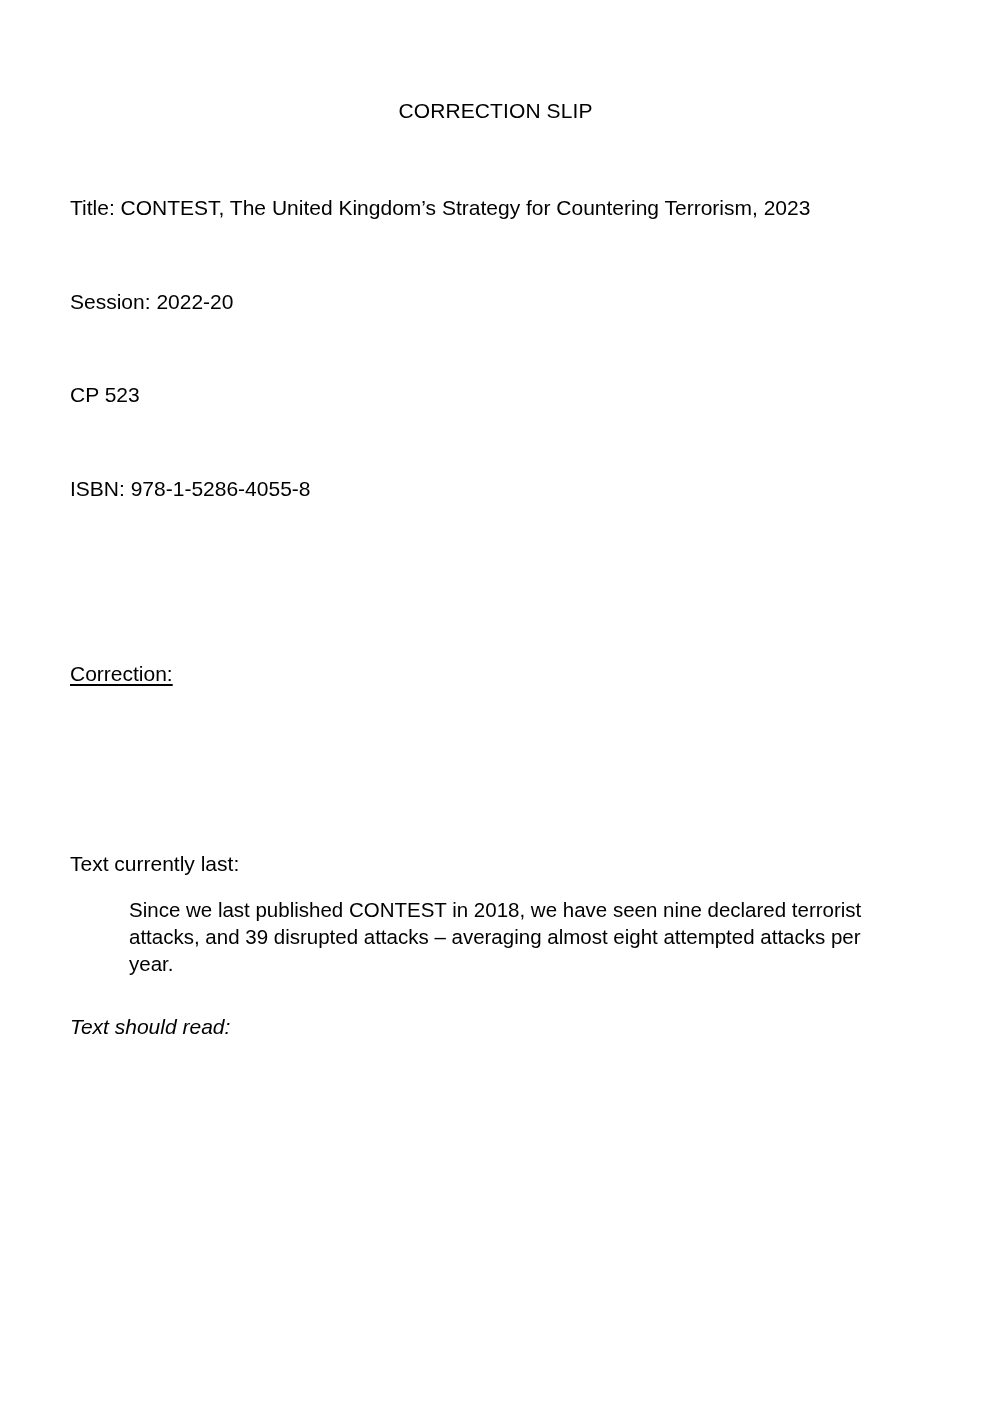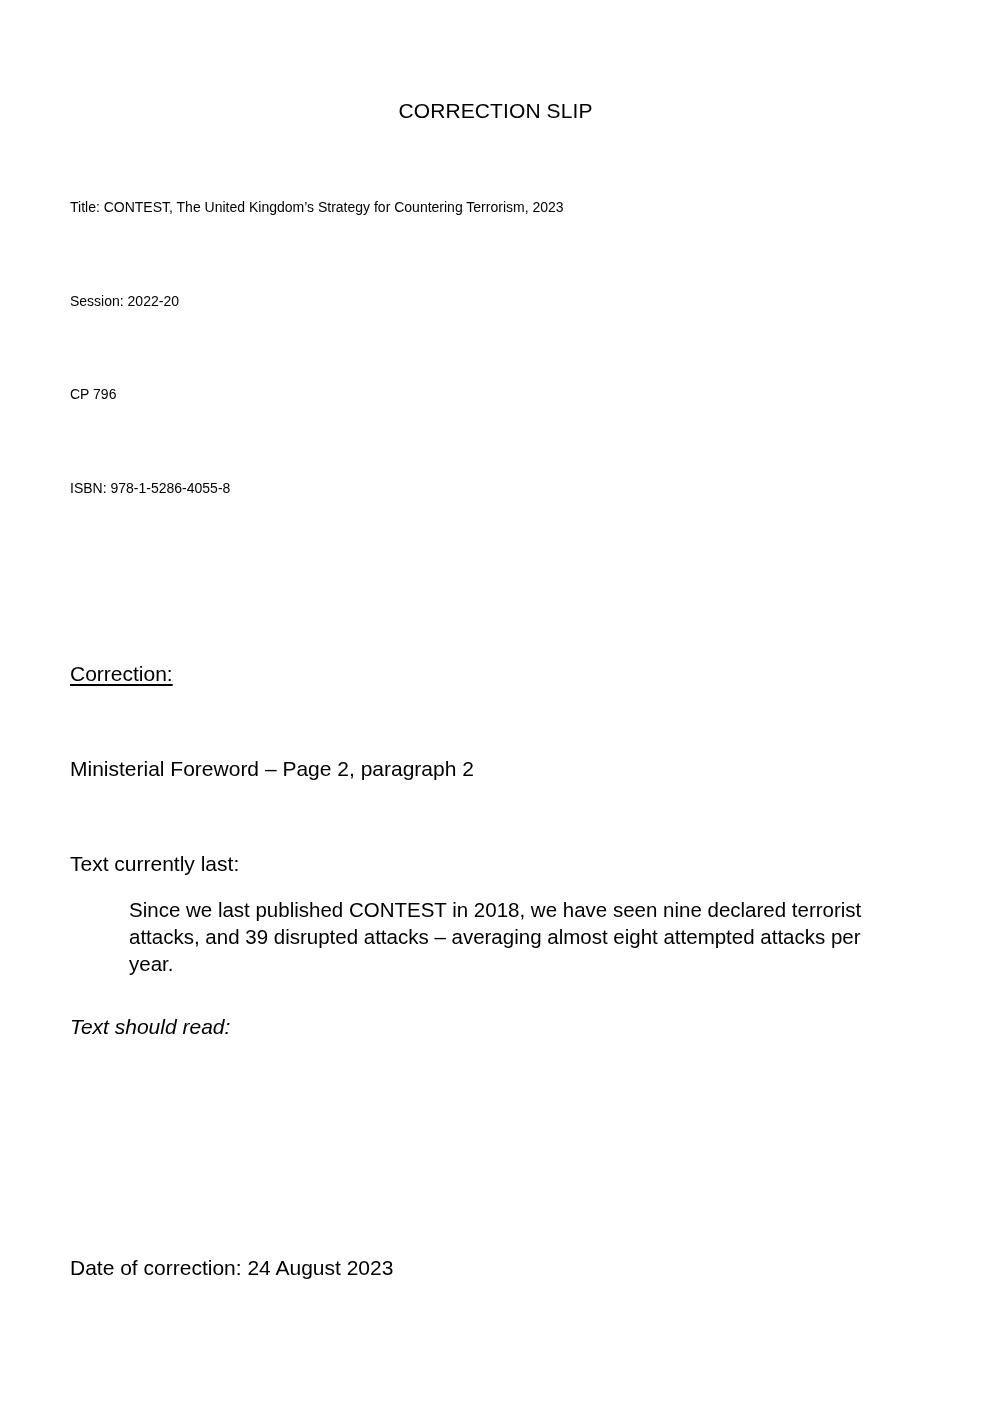--- a/index.html
+++ b/index.html
@@ -28,21 +28,21 @@
     right: 0;
     top: 98px;
     text-align: center;
     font-size: 21px;
     line-height: 26px;
     letter-spacing: 0.1px;
   }
   .field-line {
     position: absolute;
     left: 70px;
-    font-size: 14px;
+    font-size: 21px;
     line-height: 27px;
     white-space: nowrap;
   }
   .field-title     { top: 194px; }
   .field-session   { top: 288px; }
   .field-cp        { top: 381px; }
   .field-isbn      { top: 475px; }
   .field-presented { top: 568px; }
 
   .section-heading {
@@ -100,33 +100,31 @@
 <body>
 
 <div class="page">
 
   <div class="doc-title">CORRECTION SLIP</div>
 
   <div class="field-line field-title">Title: CONTEST, The United Kingdom’s Strategy for Countering Terrorism, 2023</div>
 
   <div class="field-line field-session">Session: 2022-20</div>
 
-  <div class="field-line field-cp">CP 796</div>
+  <div class="field-line field-cp">CP 523</div>
 
   <div class="field-line field-isbn">ISBN: 978-1-5286-4055-8</div>
 
 
   <div class="section-heading">
     <span class="underlined">Correction:</span>
   </div>
 
-  <div class="ref-line">Ministerial Foreword – Page 2, paragraph 2</div>
 
   <div class="lead-in lead-in-current">Text currently last:</div>
 
   <div class="quote-block quote-current">Since we last published CONTEST in 2018, we have seen nine declared terrorist attacks, and 39 disrupted attacks – averaging almost eight attempted attacks per year.</div>
 
   <div class="lead-in lead-in-should">Text should read:</div>
 
 
-  <div class="date-line">Date of correction: 24 August 2023</div>
 
 </div>
 
 </body></html>

